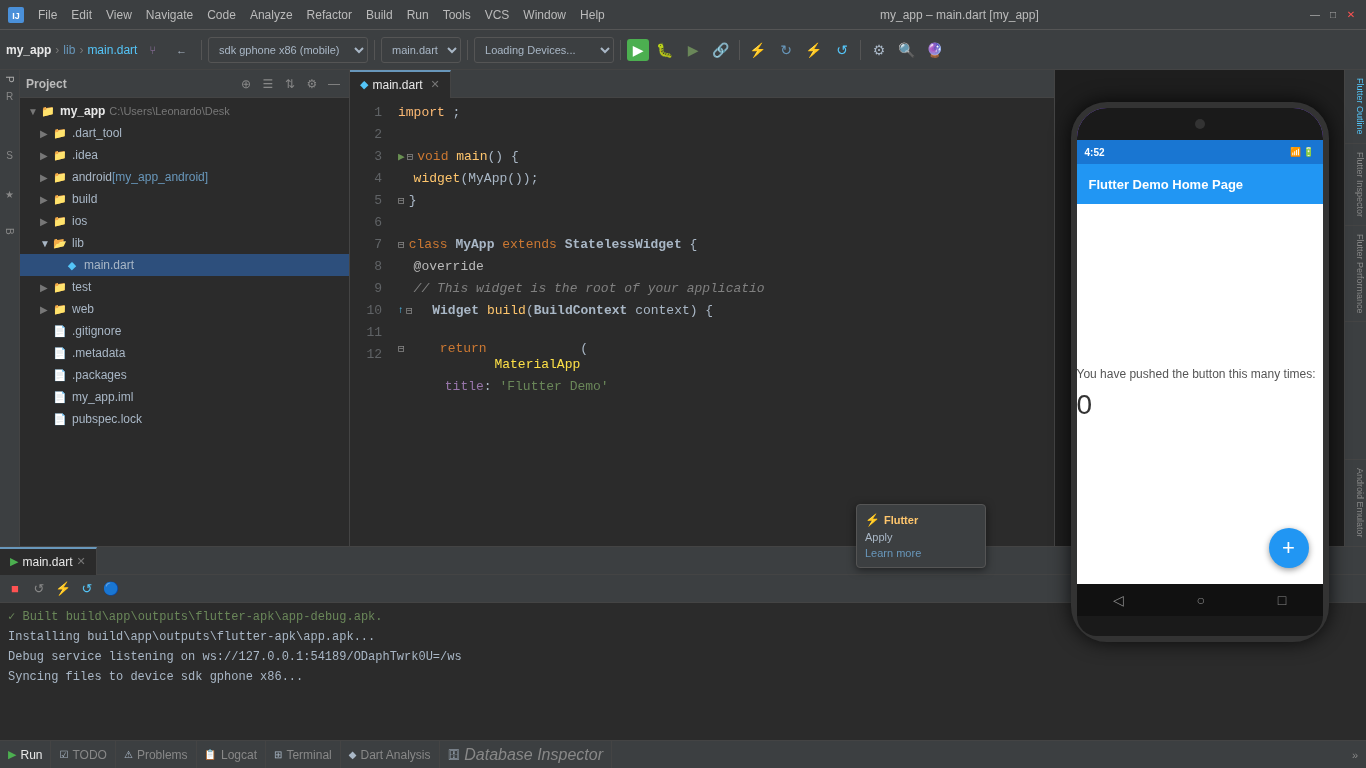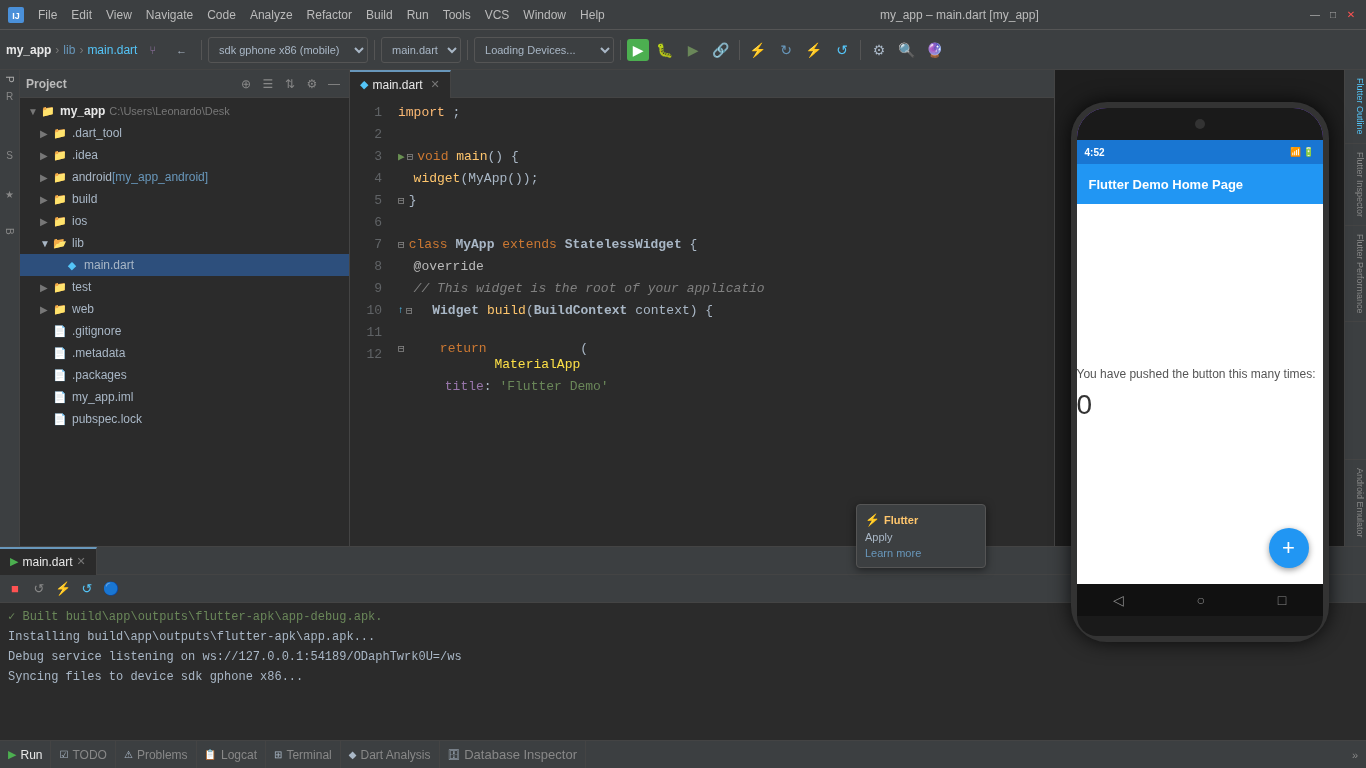--- a/index.html
+++ b/index.html
@@ -468,21 +468,21 @@
     <div style="display:flex; align-items:center; padding:0 8px; height:28px; cursor:pointer; gap:4px; border-right:1px solid #444;">
       <span style="font-size:10px;">⊞</span>
       <span style="font-size:12px; color:#888;">Terminal</span>
     </div>
     <div style="display:flex; align-items:center; padding:0 8px; height:28px; cursor:pointer; gap:4px; border-right:1px solid #444;">
       <span style="font-size:10px;">◆</span>
       <span style="font-size:12px; color:#888;">Dart Analysis</span>
     </div>
     <div style="display:flex; align-items:center; padding:0 8px; height:28px; cursor:pointer; gap:4px; border-right:1px solid #444;">
       <span style="font-size:10px;">🗄</span>
-      <span style="font-size:13px; color:#888;">Database Inspector</span>
+      <span style="font-size:16px; color:#888;font-style:italic;">Database Inspector</span>
     </div>
     <div style="flex:1;"></div>
 
     <div style="display:flex; align-items:center; padding:0 8px; height:28px; cursor:pointer;">
       <span style="color:#888; font-size:11px;">»</span>
     </div>
   </div>
 </div>
 
 <div id="flutter-popup" style="position:fixed; bottom:200px; right:380px; width:130px; background:#3c3f41; border:1px solid #555; border-radius:4px; padding:8px; z-index:100; font-size:11px; box-shadow:0 2px 8px rgba(0,0,0,0.5);">

